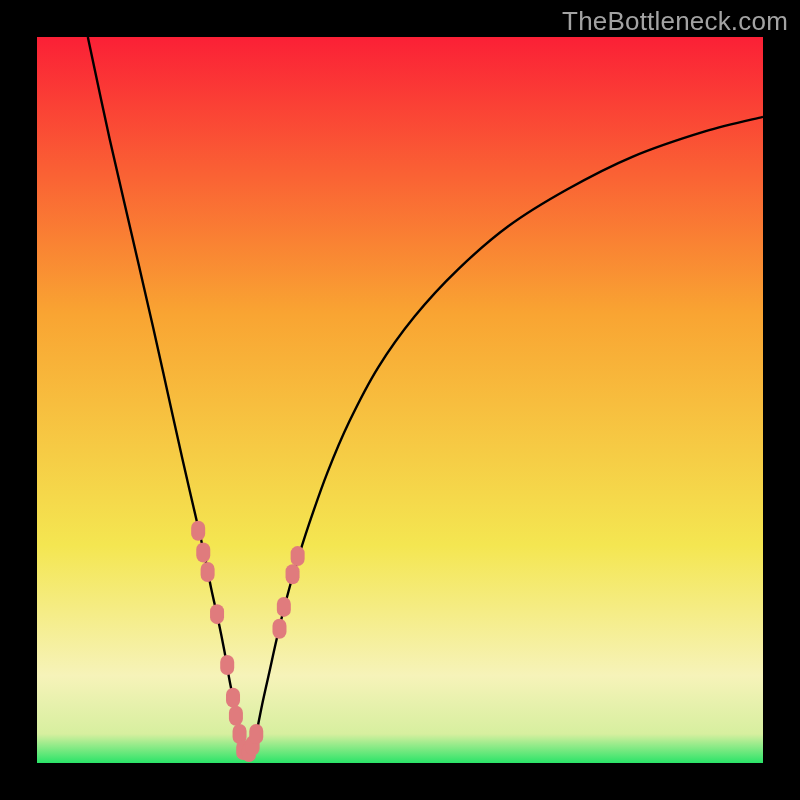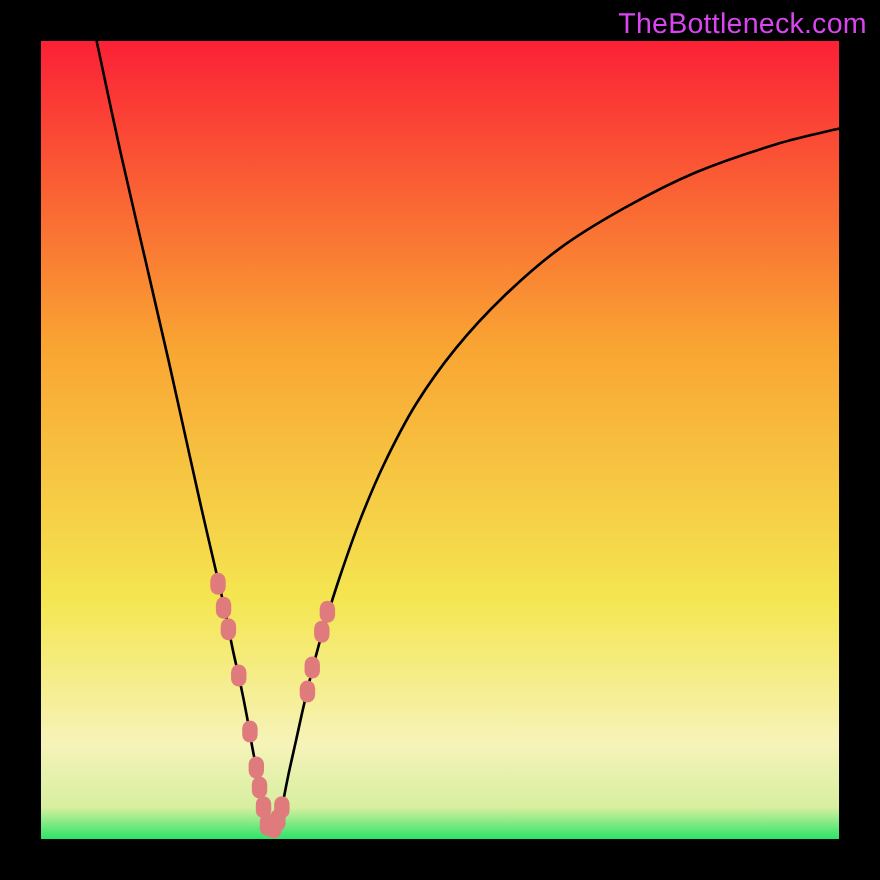--- a/index.html
+++ b/index.html
@@ -31,21 +31,21 @@
     position: absolute;
     left: 0;
     top: 0;
     width: 100%;
     height: 100%;
   }
   .watermark {
     position: absolute;
     top: 6px;
     right: 12px;
-    color: #d946ef;
+    color: #a3a3a3;
     font-size: 26px;
     font-weight: 500;
     letter-spacing: 0.2px;
   }
   svg.curves {
     position: absolute;
     left: 0;
     top: 0;
     width: 100%;
     height: 100%;

